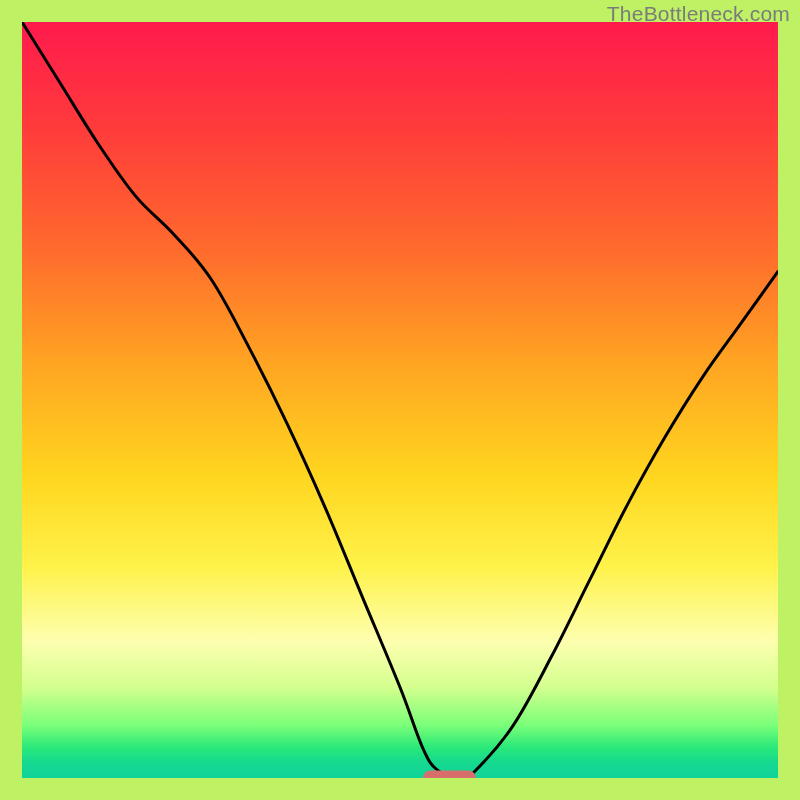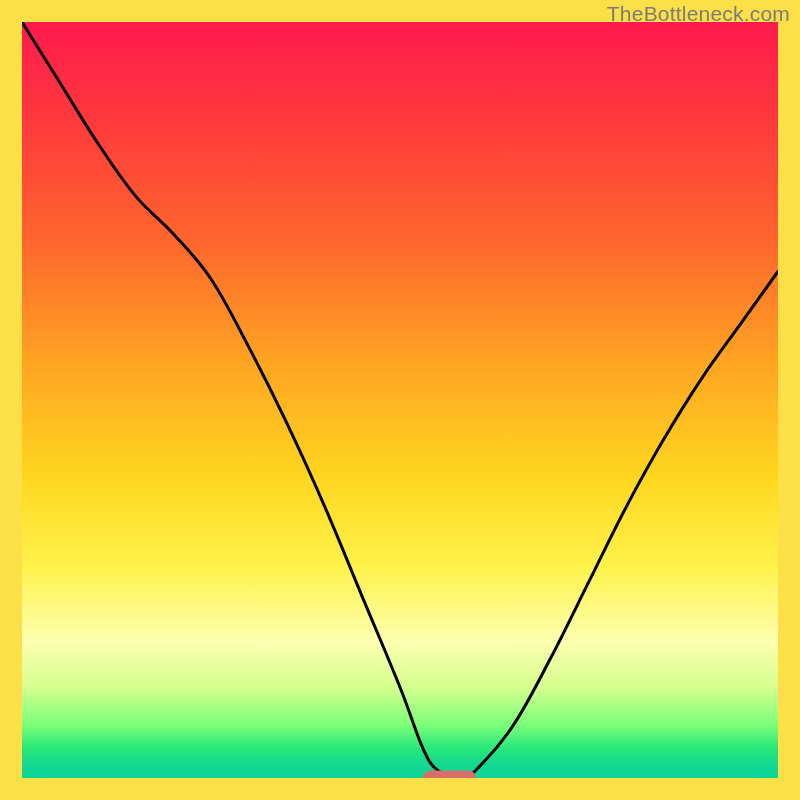--- a/index.html
+++ b/index.html
@@ -8,21 +8,21 @@
     width: 800px;
     height: 800px;
     overflow: hidden;
     background: #000;
     font-family: Arial, Helvetica, sans-serif;
   }
   .frame {
     position: relative;
     width: 800px;
     height: 800px;
-    background: #fde047;
+    background: #bef264;
   }
   .plot {
     position: absolute;
     left: 22px;
     top: 22px;
     width: 756px;
     height: 756px;
     overflow: hidden;
   }
   .gradient {

